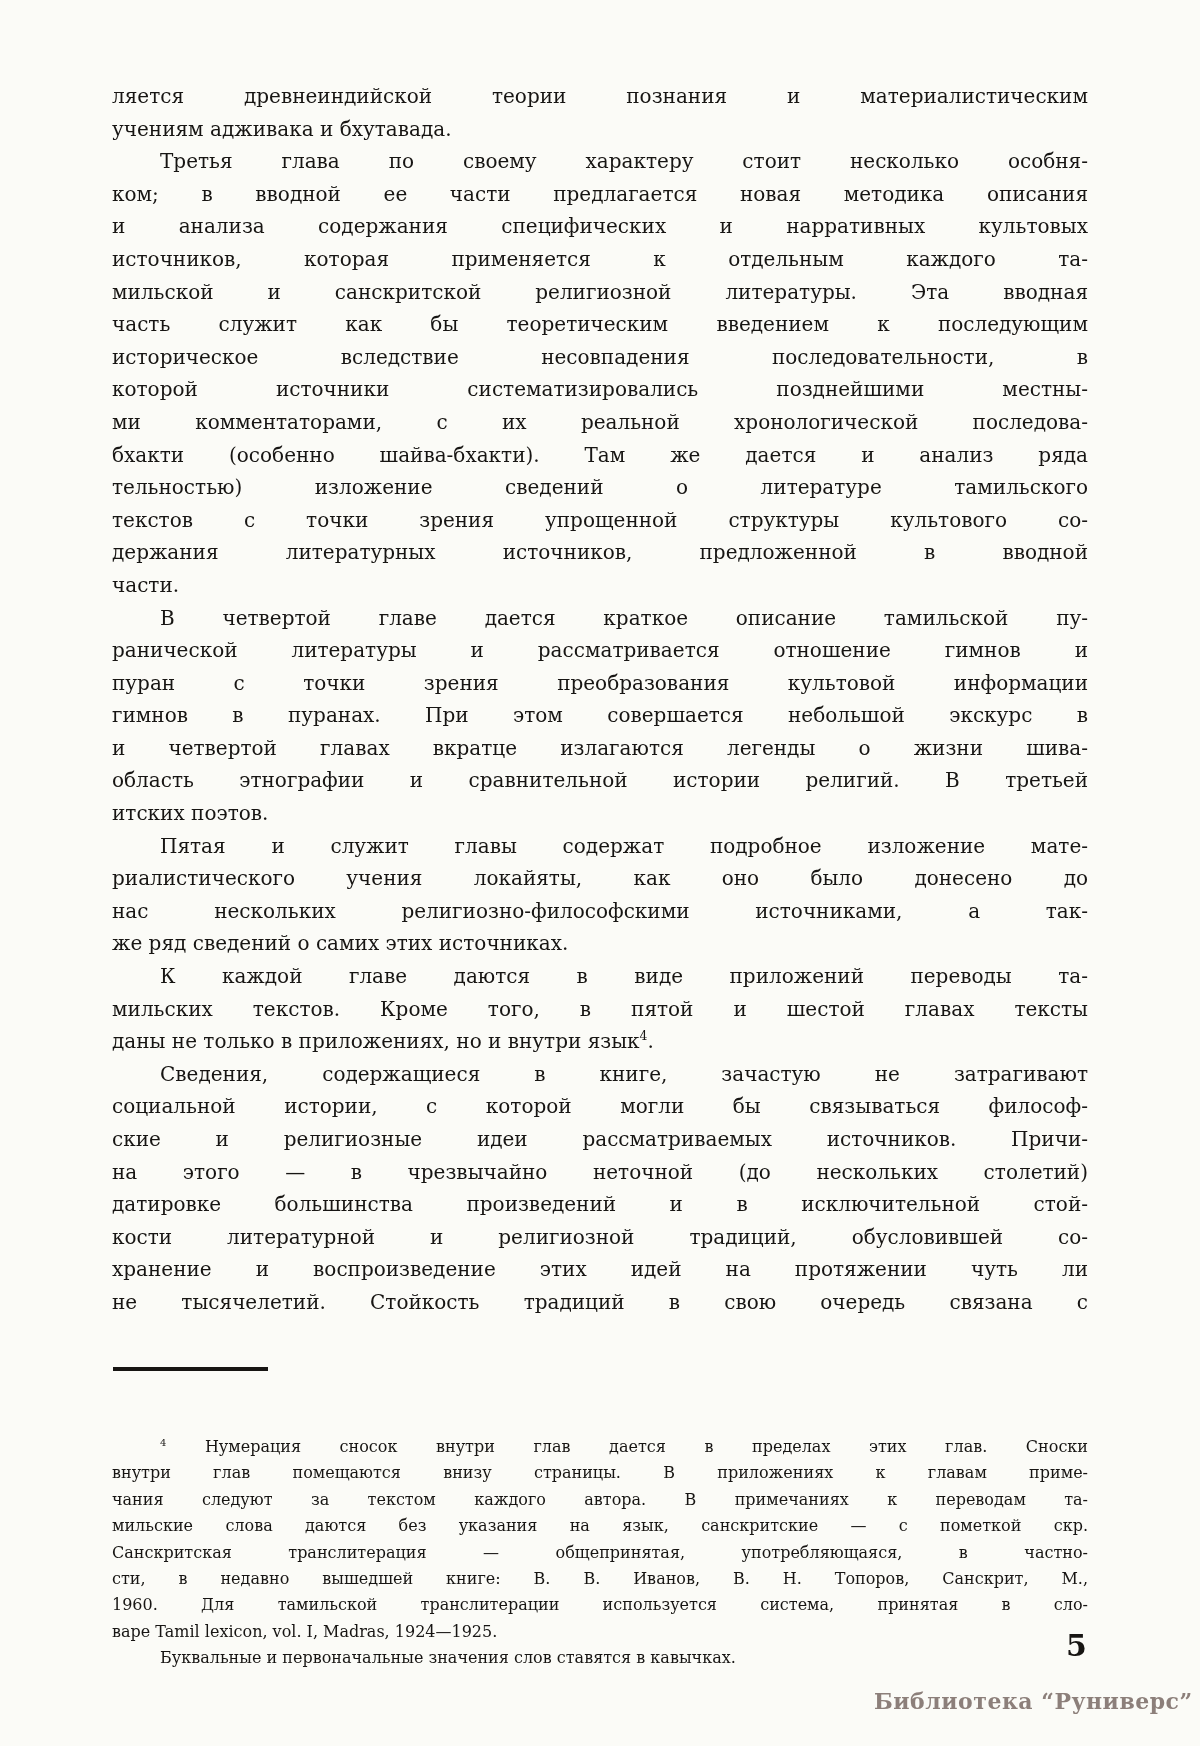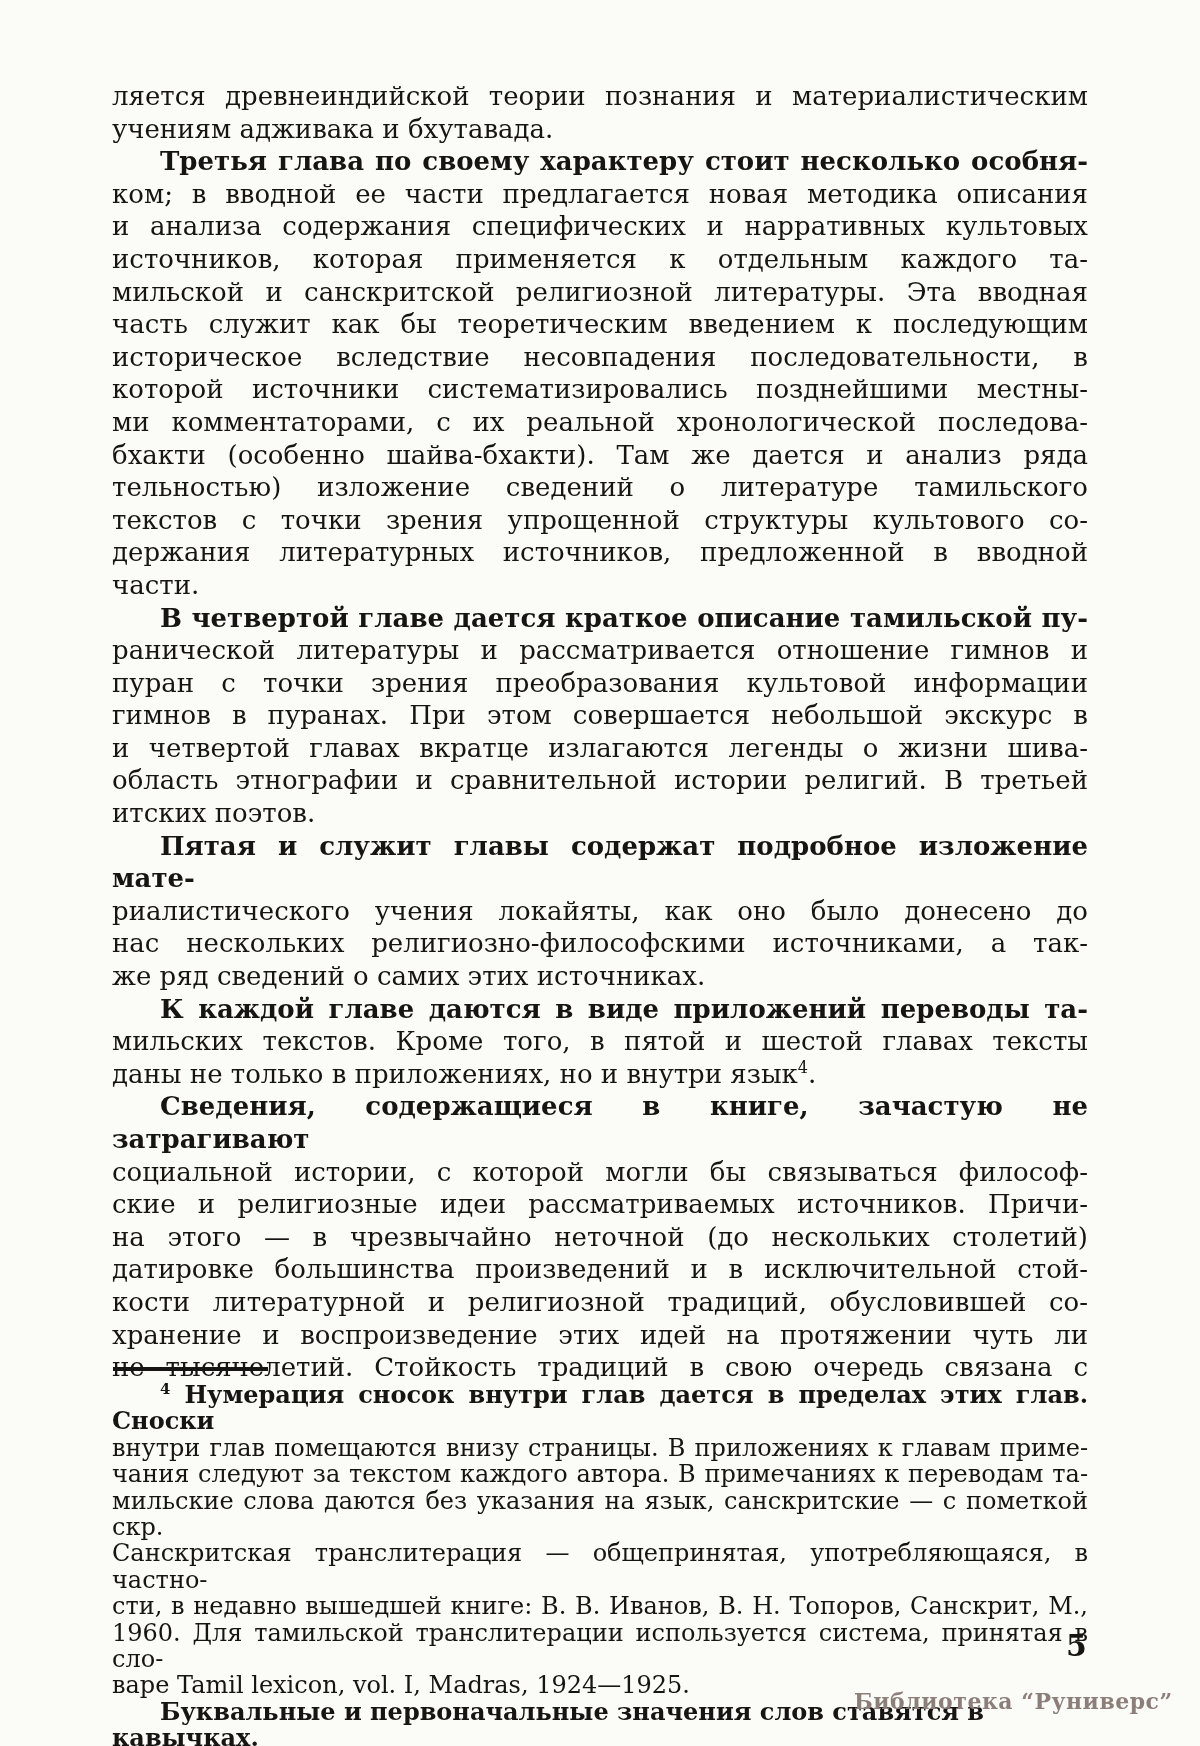--- a/index.html
+++ b/index.html
@@ -8,46 +8,46 @@
     background: var(--paper, #fbfbf7);
     font-family: "DejaVu Serif", serif;
     color: var(--ink, #171513);
     position: relative;
     overflow: hidden;
   }
   .page { position: absolute; inset: 0; }
   .main-text {
     position: absolute;
     left: 112px; top: 80px; width: 976px;
-    font-size: 26px; line-height: 32.6px;
+    font-size: 20px; line-height: 32.6px;
   }
   .footnote-text {
     position: absolute;
-    left: 112px; top: 1382px; width: 976px;
-    font-size: 24px; line-height: 26.4px;
+    left: 112px; top: 1434px; width: 976px;
+    font-size: 16px; line-height: 26.4px;
   }
   .line { text-align: left; }
   .line.just { text-align: justify; text-align-last: justify; }
-  .line.ind { text-indent: 48px; font-weight: bold; }
+  .line.ind { text-indent: 48px; }
   .it { }
   .sup { vertical-align: super; font-size: 0.62em; line-height: 0; }
   .footnote-divider {
     position: absolute;
     left: 113px; top: 1367px;
     width: 155px; height: 4px;
     background: var(--ink, #171513);
   }
   .page-number {
     position: absolute;
     left: 1066px; top: 1628px;
     font-size: 30px; font-weight: 700;
   }
   .watermark {
     position: absolute;
-    left: 854px; top: 1688px;
+    left: 874px; top: 1688px;
     font-size: 22px; font-weight: 700;
     letter-spacing: 0.5px;
     color: var(--wm, #8c7f7a);
   }
 </style>
 </head>
 <body>
 
 <div class="page">
 

